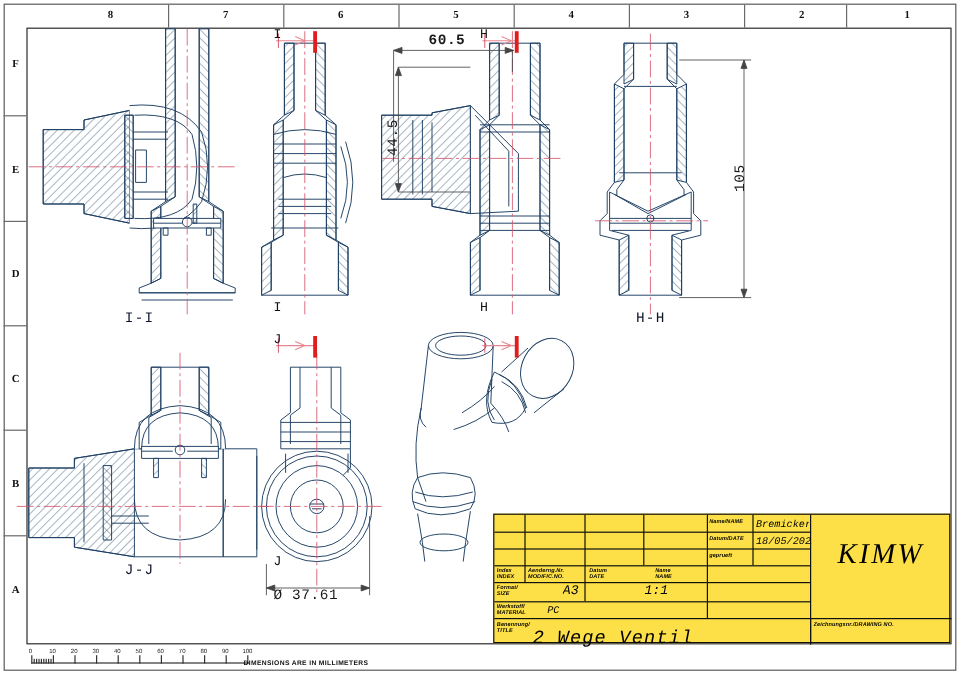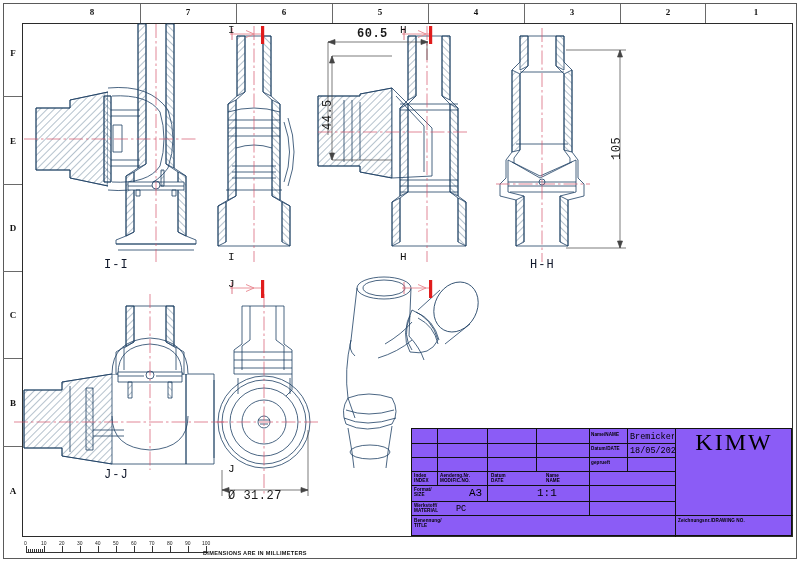--- a/index.html
+++ b/index.html
@@ -25,21 +25,21 @@
   .dimtext{position:absolute;font-family:"Liberation Mono",monospace;font-size:12px;
            color:#1a1a1a;white-space:nowrap;letter-spacing:.5px;}
   .dimtext.vert{transform:rotate(-90deg);transform-origin:left top;}
   .seclabel{position:absolute;font-family:"Liberation Mono",monospace;font-size:12px;
             color:#0f172a;letter-spacing:1px;white-space:nowrap;}
   .secmark{position:absolute;font-family:"Liberation Mono",monospace;font-size:11px;
            color:#111;}
 
   
   #titleblock{position:absolute;left:411px;top:428px;width:381px;height:108px;
-      border:1px solid #111;box-sizing:border-box;background:#8b5cf6;}
+      border:1px solid #111;box-sizing:border-box;background:#fde047;font-style:italic;}
   #titleblock .cell{position:absolute;box-sizing:border-box;overflow:hidden;}
   .bl{border-left:1px solid #111;}
   .bt{border-top:1px solid #111;}
   .lbl{font-size:4.6px;font-family:"Liberation Sans",sans-serif;font-weight:bold;
        line-height:5.2px;color:#000;letter-spacing:.1px;}
   .val{font-family:"Liberation Mono",monospace;color:#000;}
   .v8{font-size:8.5px;}
   .v10{font-size:11px;}
   .v15{font-size:15.5px;letter-spacing:1px;}
   .logo{font-family:"Liberation Serif",serif;font-size:24px;letter-spacing:2px;
@@ -355,21 +355,21 @@
         <line x1="404" y1="28" x2="404" y2="40"></line>
         <line x1="232" y1="282" x2="232" y2="294"></line>
         <line x1="404" y1="282" x2="404" y2="294"></line>
       </g>
     </g>
   </svg>
 
   <div class="dimtext" style="left:357px;top:27px;font-weight:bold;">60.5</div>
   <div class="dimtext vert" style="left:321px;top:130px;">44.5</div>
   <div class="dimtext vert" style="left:610px;top:160px;">105</div>
-  <div class="dimtext" style="left:228px;top:489px;">Ø 31.27</div>
+  <div class="dimtext" style="left:228px;top:489px;">Ø 37.61</div>
 
   <div class="seclabel" style="left:104px;top:258px;">I-I</div>
   <div class="seclabel" style="left:530px;top:258px;">H-H</div>
   <div class="seclabel" style="left:104px;top:468px;">J-J</div>
 
   <div class="secmark" style="left:228px;top:24px;">I</div>
   <div class="secmark" style="left:228px;top:251px;">I</div>
   <div class="secmark" style="left:400px;top:24px;">H</div>
   <div class="secmark" style="left:400px;top:251px;">H</div>
   <div class="secmark" style="left:228px;top:278px;">J</div>
@@ -420,24 +420,25 @@
 SIZE</div>
     <div class="cell val v10" style="left:57px;top:58px;width:32px;">A3</div>
     <div class="cell val v10" style="left:81px;top:58px;width:40px;margin-left:44px;">1:1</div>
 
     <div class="cell lbl" style="left:2px;top:74px;width:36px;white-space:pre;">Werkstoff/
 MATERIAL</div>
     <div class="cell val v8" style="left:44px;top:75px;width:40px;">PC</div>
 
     <div class="cell lbl" style="left:2px;top:89px;width:40px;white-space:pre;">Benennung/
 TITLE</div>
+    <div class="cell val v15" style="left:32px;top:94px;width:220px;">2 Wege Ventil</div>
 
     <div class="cell lbl" style="left:266px;top:89px;width:114px;">Zeichnungsnr./DRAWING NO.</div>
 
-    <div class="cell logo" style="left:263px;top:0;width:118px;">KIMW</div>
+    <div class="cell logo" style="left:263px;top:20px;width:118px;">KIMW</div>
   </div>
 
   <div id="scalebar">
     <div class="sline" style="left:0;top:12px;width:182px;"></div>
     <div class="stick" style="left:0;top:6px;height:7px;"></div>
     <div class="stick" style="left:18px;top:6px;height:7px;"></div>
     <div class="stick" style="left:36px;top:6px;height:7px;"></div>
     <div class="stick" style="left:54px;top:6px;height:7px;"></div>
     <div class="stick" style="left:72px;top:6px;height:7px;"></div>
     <div class="stick" style="left:90px;top:6px;height:7px;"></div>

